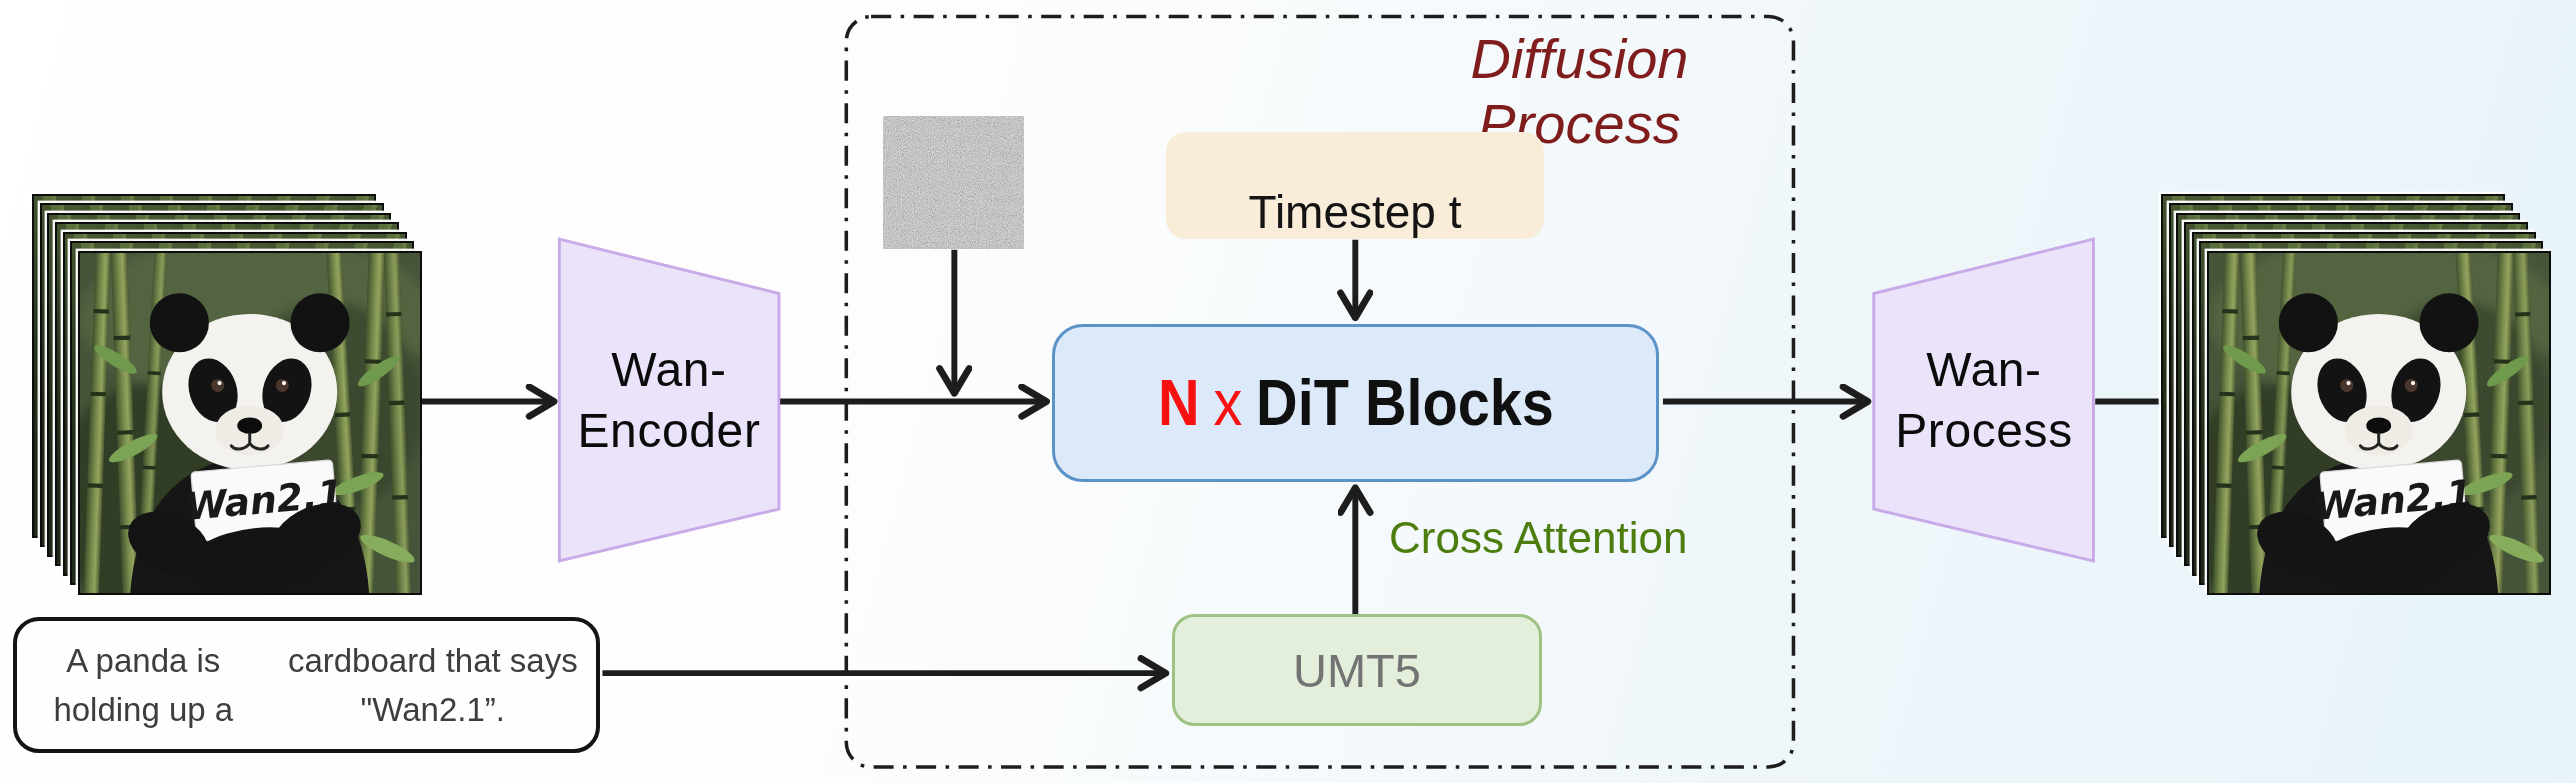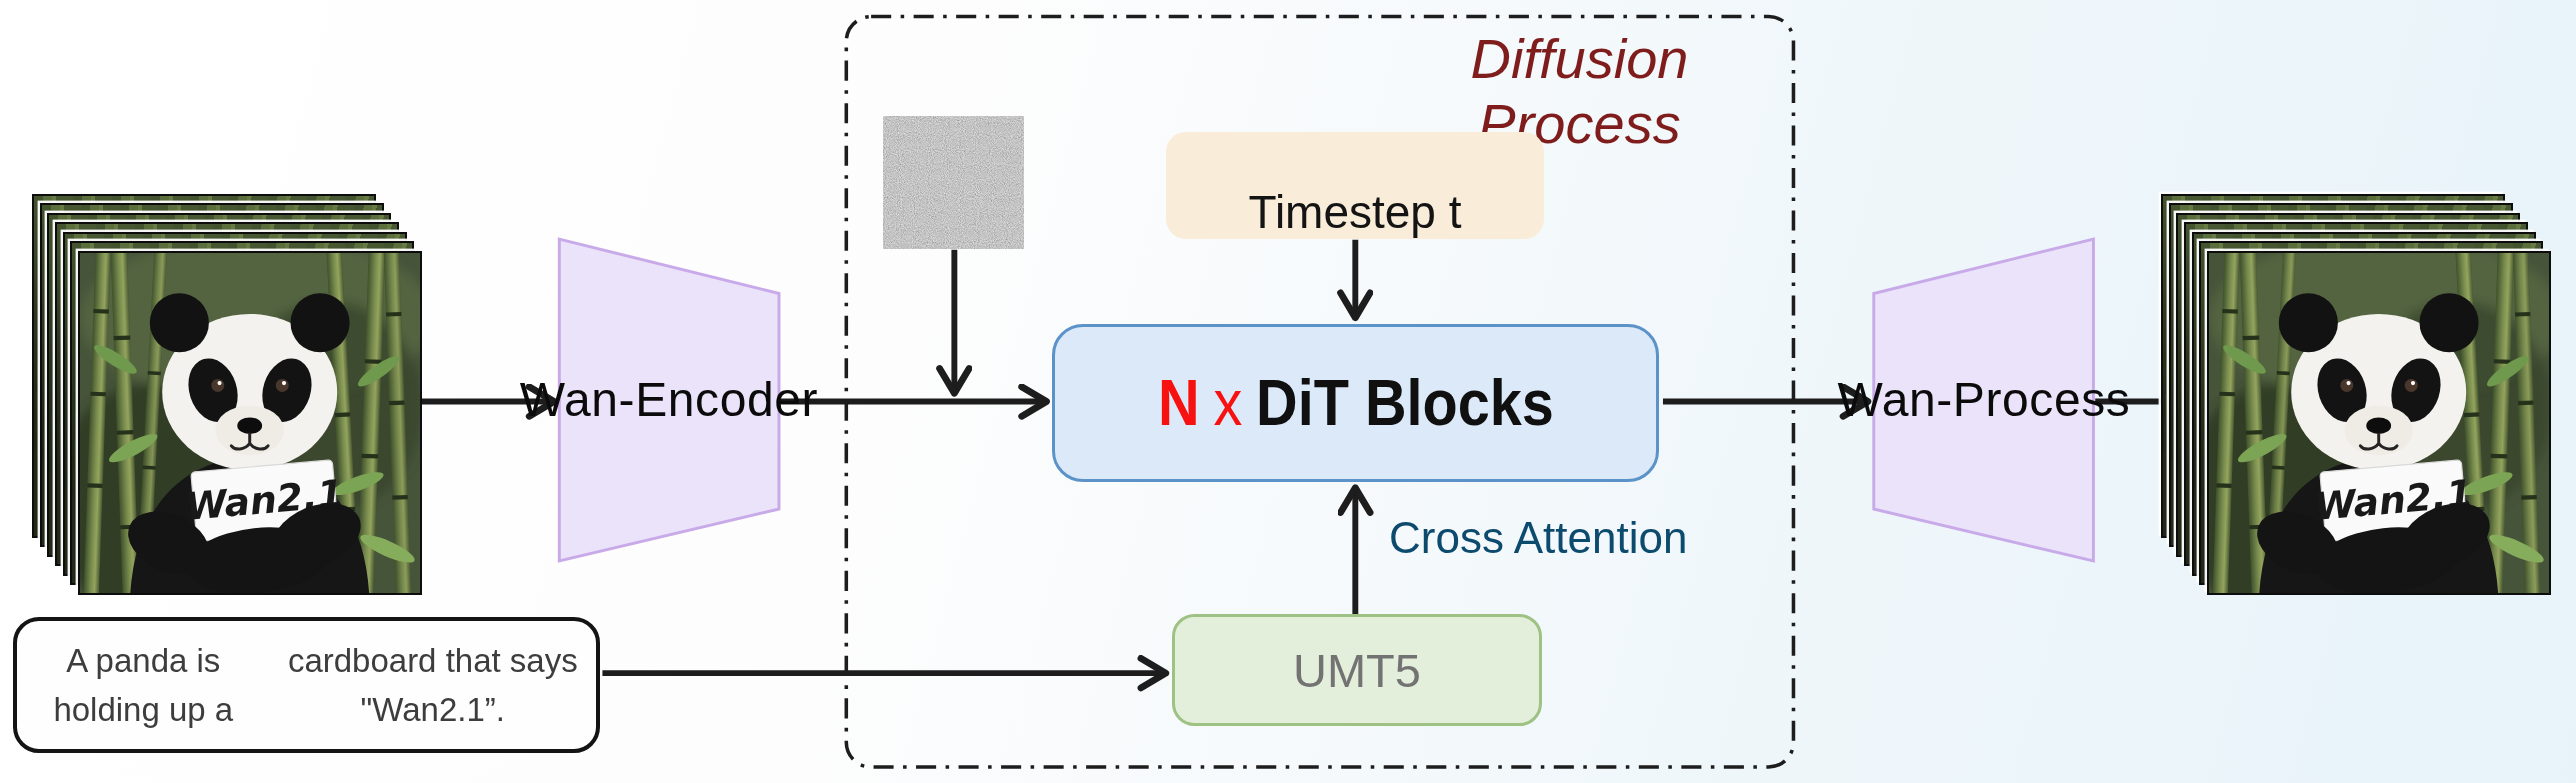--- a/index.html
+++ b/index.html
@@ -15,22 +15,22 @@
   .timestep{left:1166px;top:132px;width:378px;height:107px;border-radius:20px;background:#f9ecd9;font-size:46px;color:#141414;align-items:flex-end;}
   .dit{left:1052px;top:324px;width:607px;height:158px;border-radius:31px;background:#dce9f8;border:3.5px solid #5b93c9;font-size:64px;color:#101010;}
   .dit-row{display:flex;align-items:baseline;transform:scaleX(0.9);white-space:nowrap;}
   .dit-n{color:#f71111;font-weight:800;margin-right:15.4px;}
   .dit-x{color:#f71111;font-weight:500;margin-right:15.4px;}
   .dit-rest{font-weight:600;}
   .umt5{left:1172px;top:614px;width:370px;height:112px;border-radius:22.4px;background:#e4efdb;border:3.5px solid #9dc284;font-size:47px;color:#737373;}
   .prompt{left:13px;top:617px;width:587px;height:136px;border-radius:26px;background:#fefefe;border:4.1px solid #141414;
           font-size:33px;line-height:1.5;color:#3d3d3d;flex-direction:row;}
   .title{position:absolute;left:1376px;top:26px;width:407px;text-align:center;font-size:56px;font-style:italic;font-weight:500;color:#7f1d1d;}
-  .cross{position:absolute;left:1389px;top:513px;font-size:44px;color:#0c4a6e;white-space:nowrap;}
-  .vae-label{position:absolute;width:220px;height:322px;display:flex;align-items:center;justify-content:center;
+  .cross{position:absolute;left:1389px;top:513px;font-size:44px;color:#4d7c0f;white-space:nowrap;}
+  .vae-label{position:absolute;width:220px;height:322px;display:flex;flex-direction:column;align-items:center;justify-content:center;
              font-size:48px;line-height:1.28;color:#0b0b0b;letter-spacing:0.6px;text-align:center;}
   .enc-label{left:559px;top:239px;}
   .dec-label{left:1874px;top:239px;}
   .noise{position:absolute;left:883px;top:116px;}
 
   .stack{position:absolute;width:393px;height:405px;}
   .stack-left{left:32px;top:194px;}
   .stack-right{left:2161px;top:194px;}
   .frame{position:absolute;width:340px;height:340px;border:2.4px solid #0d0d0d;box-sizing:content-box;
          box-shadow:-2.4px -2.4px 0 rgba(255,255,255,0.95);

